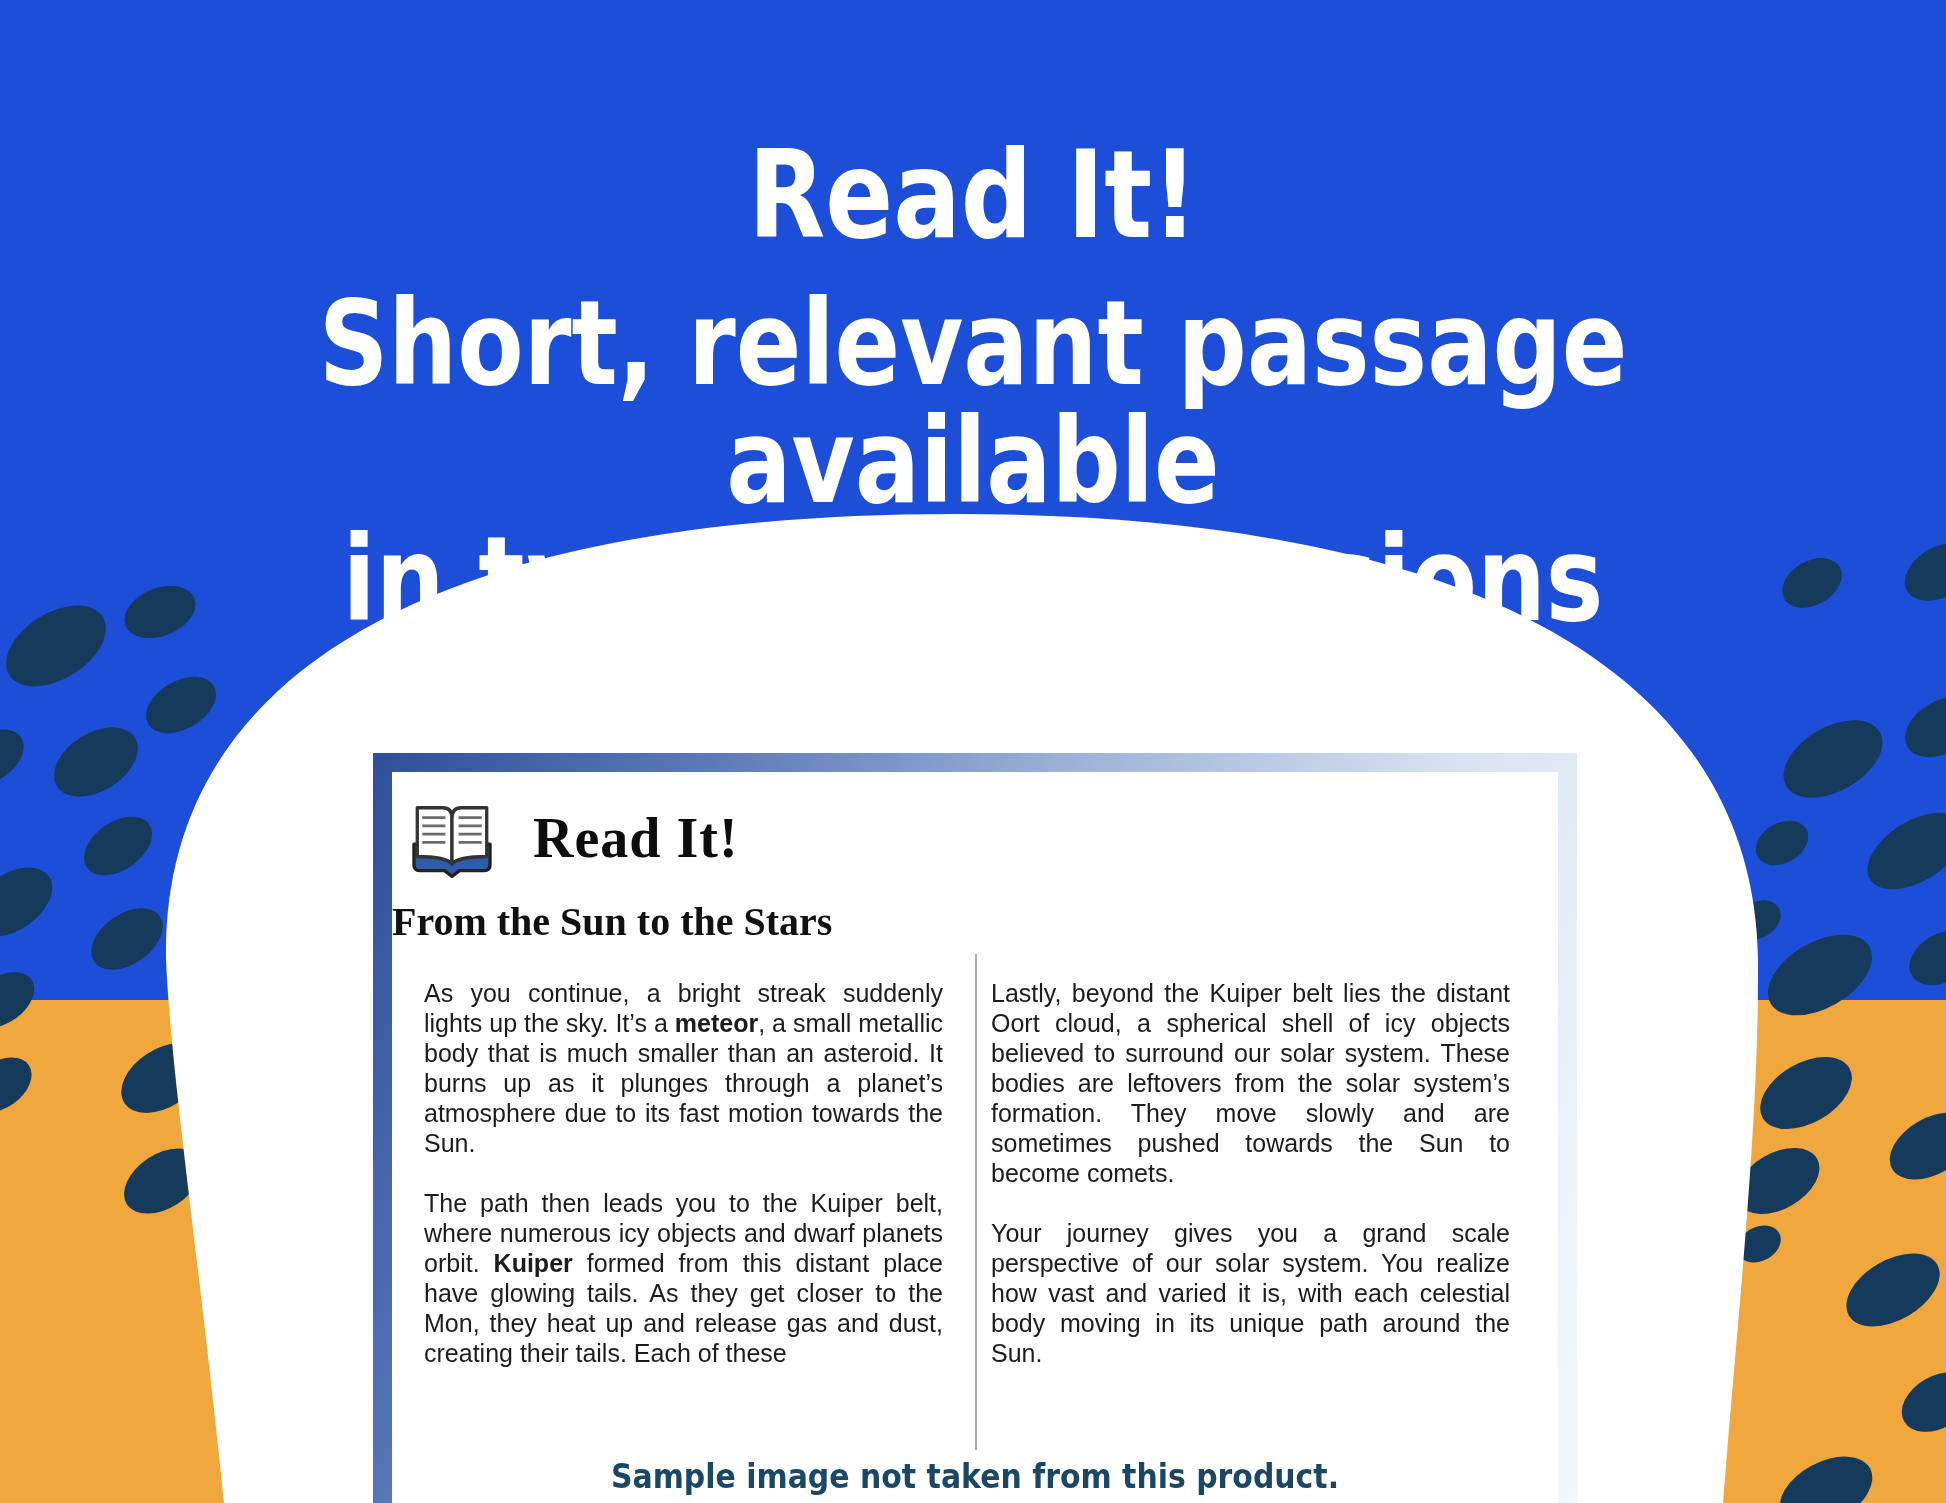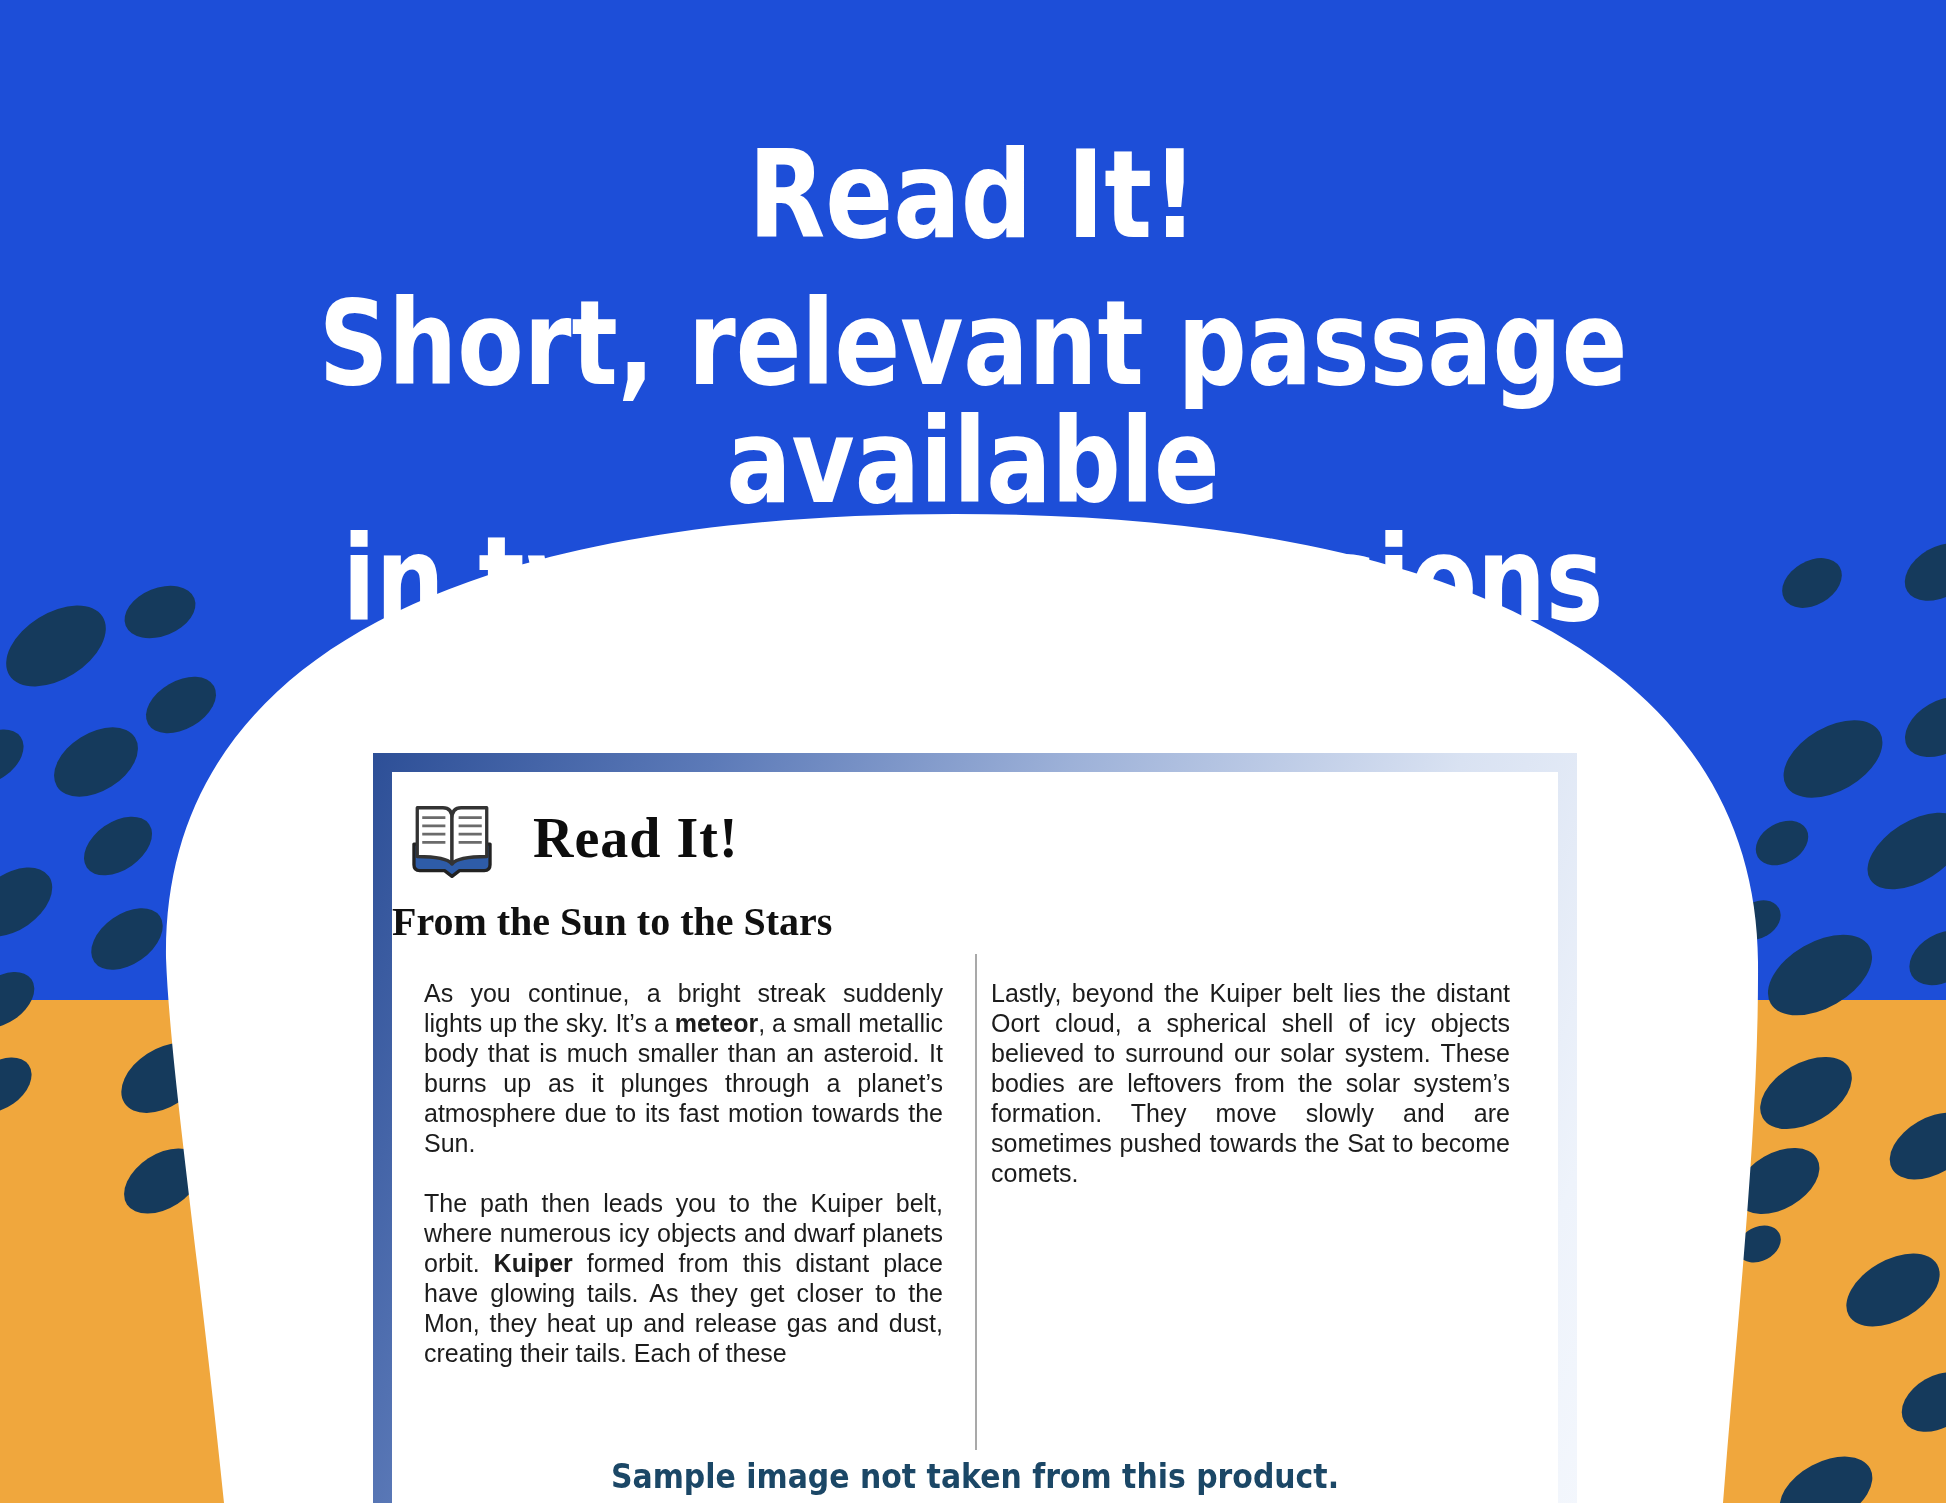--- a/index.html
+++ b/index.html
@@ -116,21 +116,22 @@
       <div class="passage-title">From the Sun to the Stars</div>
 
       <div class="col-divider"></div>
 
       <div class="columns">
         <div class="col">
           <p><span>As you continue, a bright streak suddenly lights up the sky. It’s a </span><b>meteor</b><span>, a small metallic body that is much smaller than an asteroid. It burns up as it plunges through a planet’s atmosphere due to its fast motion towards the Sun.</span></p>
           <p><span>The path then leads you to the Kuiper belt, where numerous icy objects and dwarf planets orbit. </span><b>Kuiper</b><span> formed from this distant place have glowing tails. As they get closer to the Mon, they heat up and release gas and dust, creating their tails. Each of these</span></p>
         </div>
         <div class="col">
-          <p><span>Lastly, beyond the Kuiper belt lies the distant Oort cloud, a spherical shell of icy objects believed to surround our solar system. These bodies are leftovers from the solar system’s formation. They move slowly and are sometimes pushed towards the Sat to become comets.</span></p>
+          <p><span>Lastly, beyond the Kuiper belt lies the distant Oort cloud, a spherical shell of icy objects believed to surround our solar system. These bodies are leftovers from the solar system’s formation. They move slowly and are sometimes pushed towards the Sun to become comets.</span></p>
+          <p><span>Your journey gives you a grand scale perspective of our solar system. You realize how vast and varied it is, with each celestial body moving in its unique path around the Sun.</span></p>
         </div>
       </div>
 
       <div class="doc-caption">Sample image not taken from this product.</div>
 
     </div>
   </div>
 
 </div>
 

